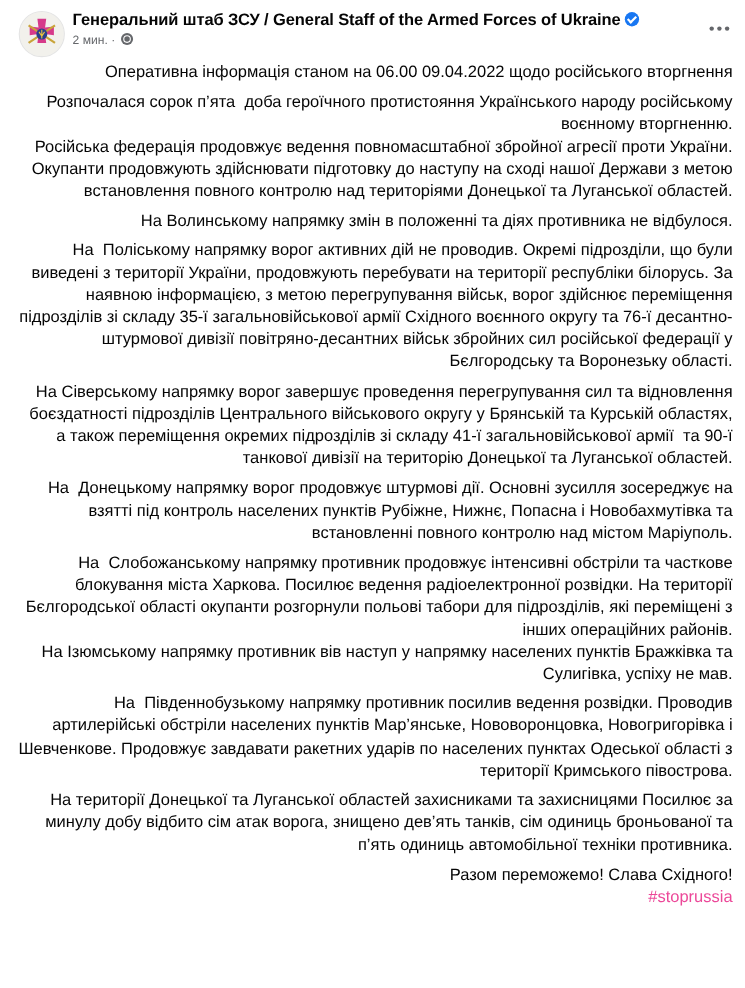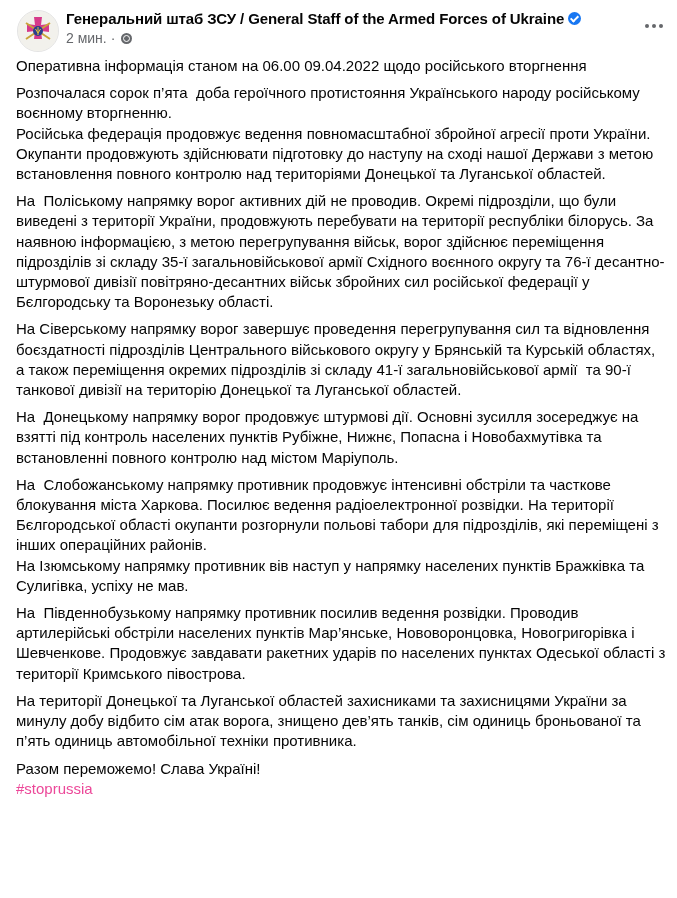--- a/index.html
+++ b/index.html
@@ -3,26 +3,26 @@
 <meta charset="utf-8">
 <style>
   html, body { margin:0; padding:0; background:#ffffff; }
   body { width:677px; height:898px; overflow:hidden; font-family:"Liberation Sans", sans-serif; color:#050505; position:relative; }
   .header { position:absolute; left:4px; top:0; width:677px; height:56px; }
   .avatar { position:absolute; left:13px; top:10px; width:40px; height:40px; border-radius:50%; background:#f0f0ee; border:1px solid #e4e4e4; overflow:hidden; }
   .avatar svg { width:40px; height:40px; display:block; }
   .page-name { position:absolute; left:62px; top:10px; font-size:15px; font-weight:bold; color:#050505; white-space:nowrap; letter-spacing:-0.1px; }
   .verified { display:inline-block; width:13px; height:13px; border-radius:50%; background:#1877f2; vertical-align:-1px; margin-left:4px; position:relative; }
   .verified:after { content:""; position:absolute; left:4px; top:2px; width:3px; height:6px; border:solid #fff; border-width:0 2px 2px 0; transform:rotate(45deg); }
-  .meta { position:absolute; left:62px; top:30px; font-size:14px; color:#65676b; white-space:nowrap; }
+  .meta { position:absolute; left:62px; top:30px; font-size:11px; color:#65676b; white-space:nowrap; }
   .globe { display:inline-block; width:11px; height:11px; border-radius:50%; background:#65676b; vertical-align:-1px; margin-left:2px; position:relative; }
   .globe:before { content:""; position:absolute; left:2px; top:2px; width:5px; height:5px; border-radius:50%; border:1px solid #fff; }
   .more { position:absolute; left:636px; top:18px; width:28px; height:16px; display:flex; gap:3px; align-items:center; justify-content:center; cursor:pointer; }
   .more span { width:4px; height:4px; border-radius:50%; background:#65676b; display:block; }
-  .post { position:absolute; left:16px; top:56px; width:650px; font-size:15px; line-height:20.2px; color:#050505; }
+  .post { position:absolute; left:16px; top:56px; width:650px; font-size:15px; line-height:20.2px; color:#050505;text-align:right; }
   .post p { margin:0 0 7px 0; white-space:pre-wrap; }
   .hashtag { color:#ec4899; text-decoration:none; cursor:pointer; }
 </style>
 </head>
 <body>
 
 <div class="header">
   <div class="avatar">
     <svg viewBox="0 0 40 40">
       <rect x="0" y="0" width="40" height="40" fill="#f2f1ec"></rect>
@@ -40,21 +40,22 @@
     <span></span>
       <span></span>
       <span></span>
   </div>
 </div>
 
 <div class="post">
   <p>Оперативна інформація станом на 06.00 09.04.2022 щодо російського вторгнення</p>
   <p>Розпочалася сорок п’ята  доба героїчного протистояння Українського народу російському воєнному вторгненню.
 Російська федерація продовжує ведення повномасштабної збройної агресії проти України. Окупанти продовжують здійснювати підготовку до наступу на сході нашої Держави з метою встановлення повного контролю над територіями Донецької та Луганської областей.</p>
+  <p>На Волинському напрямку змін в положенні та діях противника не відбулося.</p>
   <p>На  Поліському напрямку ворог активних дій не проводив. Окремі підрозділи, що були виведені з території України, продовжують перебувати на території республіки білорусь. За наявною інформацією, з метою перегрупування військ, ворог здійснює переміщення підрозділів зі складу 35-ї загальновійськової армії Східного воєнного округу та 76-ї десантно-штурмової дивізії повітряно-десантних військ збройних сил російської федерації у Бєлгородську та Воронезьку області.</p>
   <p>На Сіверському напрямку ворог завершує проведення перегрупування сил та відновлення боєздатності підрозділів Центрального військового округу у Брянській та Курській областях, а також переміщення окремих підрозділів зі складу 41-ї загальновійськової армії  та 90-ї танкової дивізії на територію Донецької та Луганської областей.</p>
   <p>На  Донецькому напрямку ворог продовжує штурмові дії. Основні зусилля зосереджує на взятті під контроль населених пунктів Рубіжне, Нижнє, Попасна і Новобахмутівка та встановленні повного контролю над містом Маріуполь.</p>
   <p>На  Слобожанському напрямку противник продовжує інтенсивні обстріли та часткове блокування міста Харкова. Посилює ведення радіоелектронної розвідки. На території Бєлгородської області окупанти розгорнули польові табори для підрозділів, які переміщені з інших операційних районів.
 На Ізюмському напрямку противник вів наступ у напрямку населених пунктів Бражківка та Сулигівка, успіху не мав.</p>
   <p>На  Південнобузькому напрямку противник посилив ведення розвідки. Проводив артилерійські обстріли населених пунктів Мар’янське, Нововоронцовка, Новогригорівка і Шевченкове. Продовжує завдавати ракетних ударів по населених пунктах Одеської області з території Кримського півострова.</p>
-  <p>На території Донецької та Луганської областей захисниками та захисницями України за минулу добу відбито сім атак ворога, знищено дев’ять танків, сім одиниць броньованої та п’ять одиниць автомобільної техніки противника.</p>
-  <p style="margin:0;"><span>Разом переможемо! Слава Україні!</span><br><a class="hashtag">#stoprussia</a></p>
+  <p>На території Донецької та Луганської областей захисниками та захисницями Посилює за минулу добу відбито сім атак ворога, знищено дев’ять танків, сім одиниць броньованої та п’ять одиниць автомобільної техніки противника.</p>
+  <p style="margin:0;"><span>Разом переможемо! Слава Східного!</span><br><a class="hashtag">#stoprussia</a></p>
 </div>
 
 </body></html>

